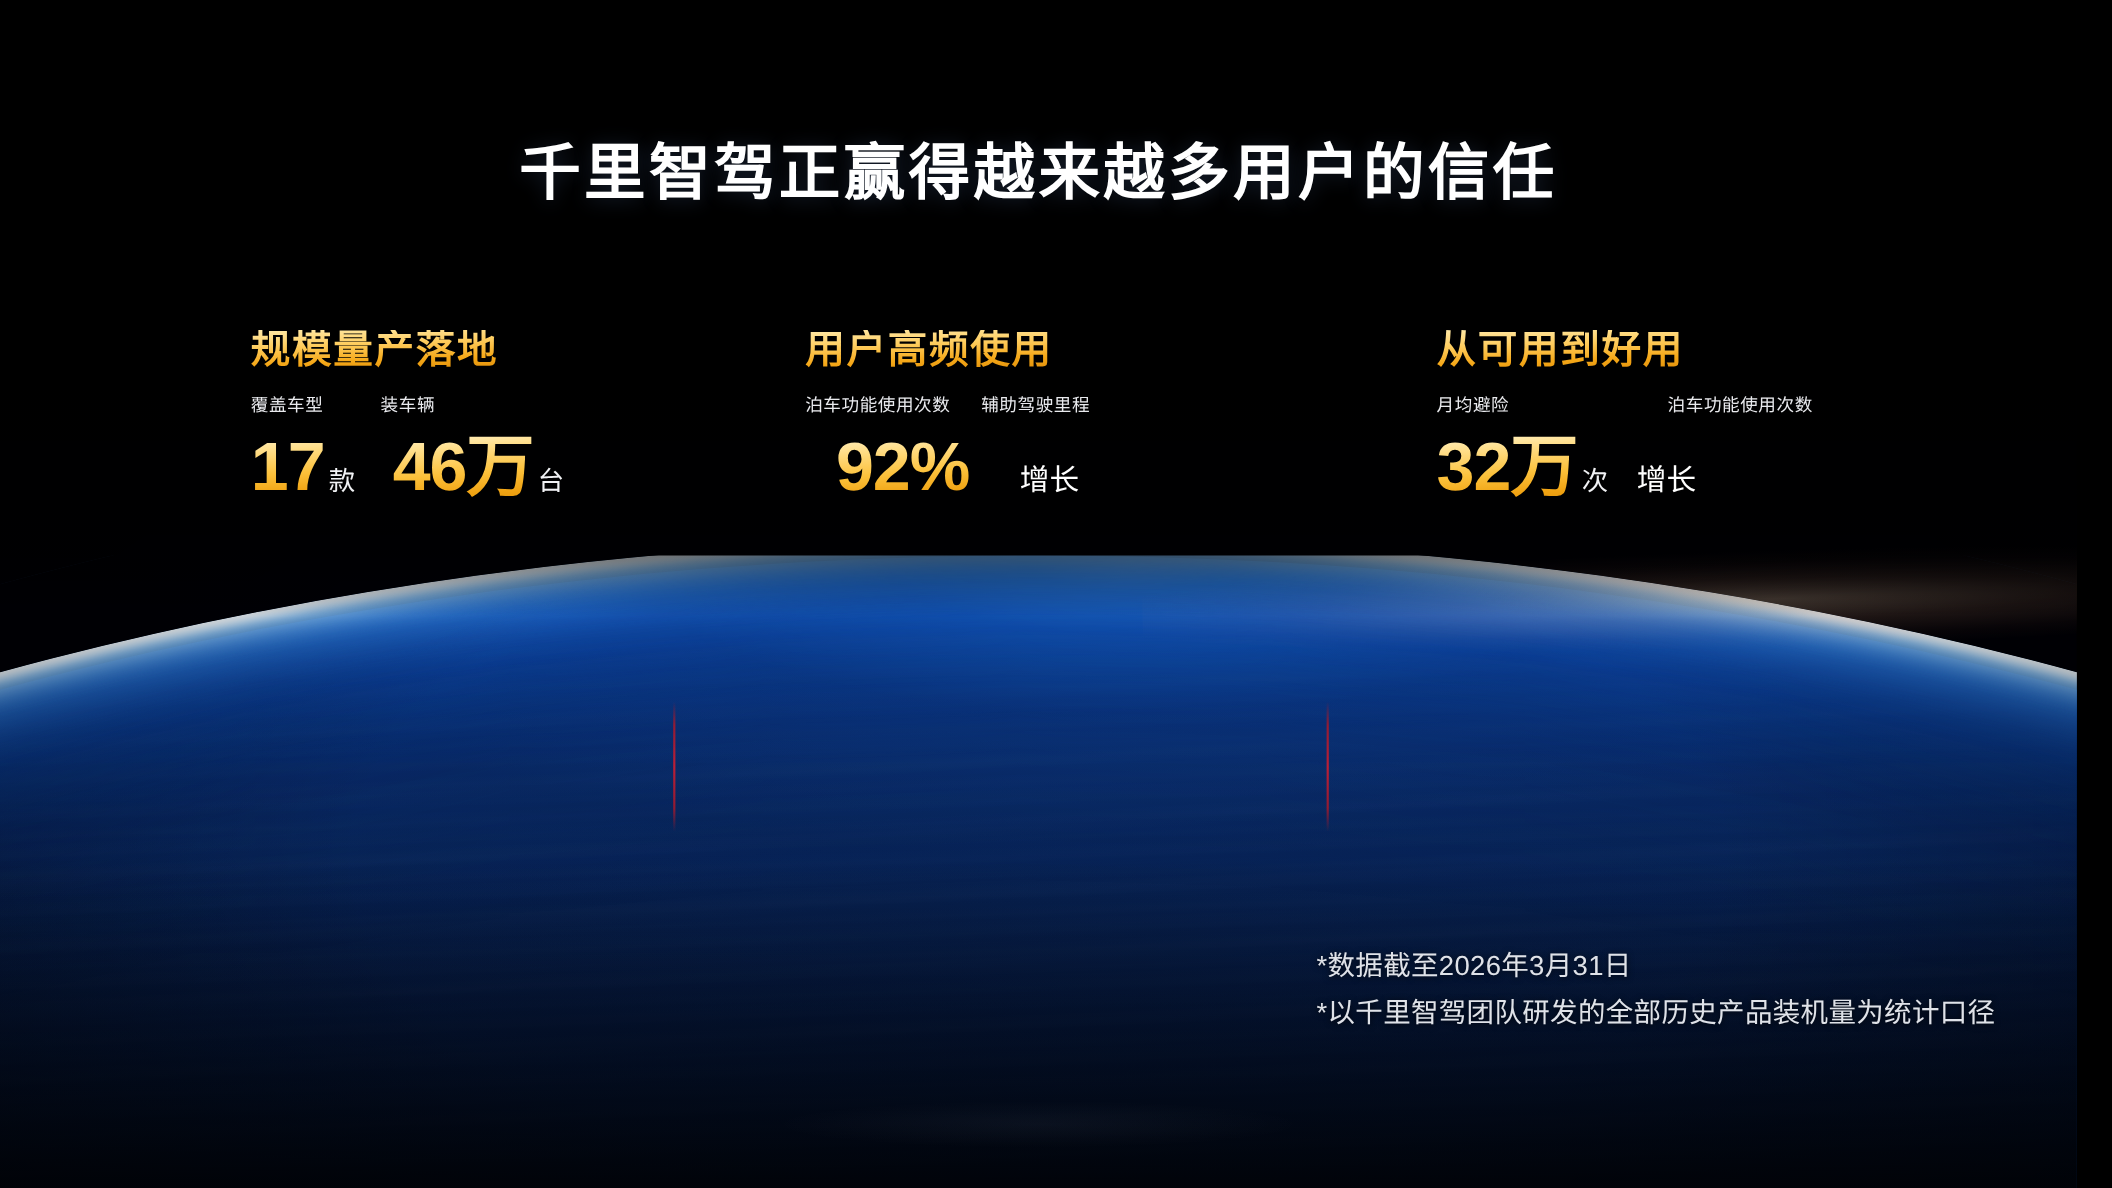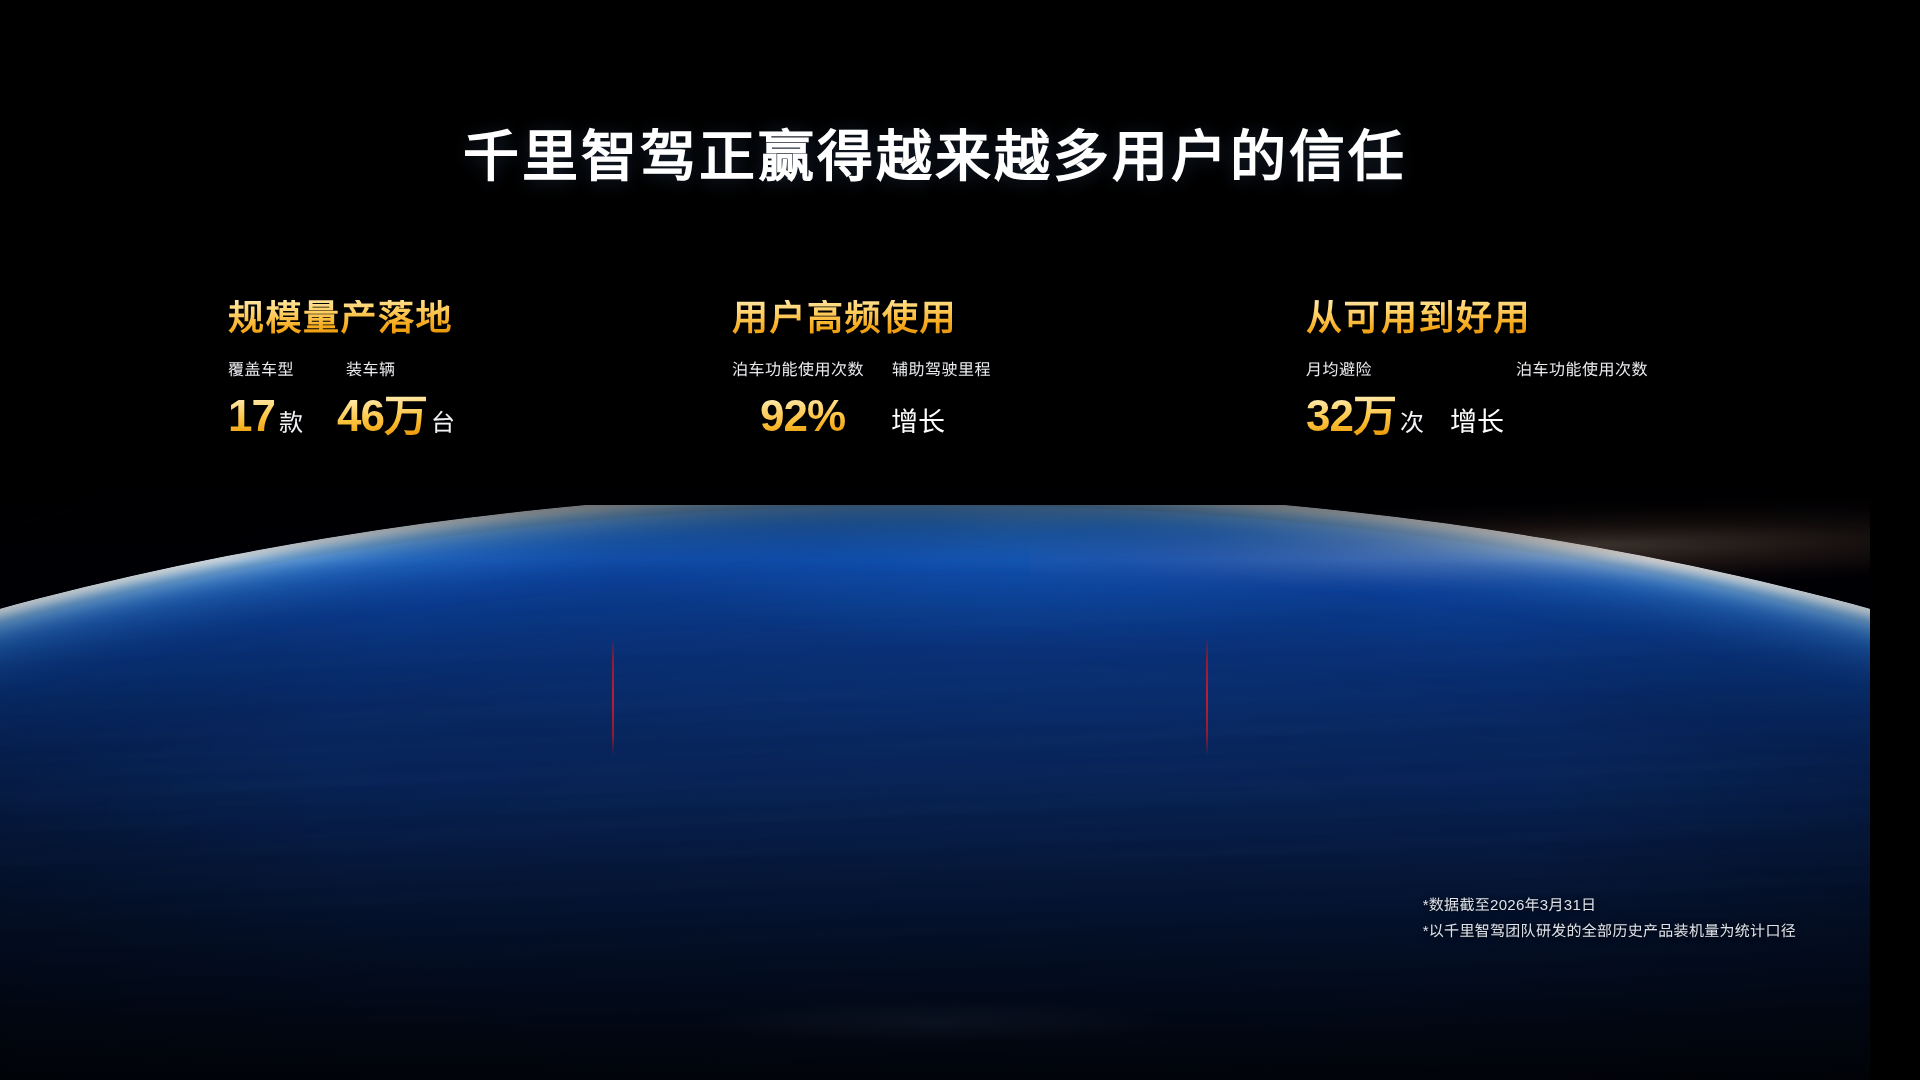--- a/index.html
+++ b/index.html
@@ -14,20 +14,21 @@
     overflow: hidden;
     font-family: "Liberation Sans", "DejaVu Sans", sans-serif;
   }
 
   #slide {
     position: relative;
     width: 1870px;
     height: 1080px;
     background: #000000;
     overflow: hidden;
+    padding-left: 18px;
   }
 
   
   .space-layer {
     position: absolute;
     inset: 0;
     background: #000005;
   }
 
   
@@ -256,21 +257,21 @@
   }
 
   .metric-values {
     display: flex;
     align-items: baseline;
     line-height: 1;
     white-space: nowrap;
   }
 
   .gold-num {
-    font-size: 44px;
+    font-size: 62px;
     font-weight: 700;
     letter-spacing: -1px;
     background: linear-gradient(176deg, #fff4cf 0%, #ffdd86 26%, #fcc13b 58%, #f0a313 84%, #e2940a 100%);
     -webkit-background-clip: text;
             background-clip: text;
     color: transparent;
     -webkit-text-fill-color: transparent;
   }
   .gold-num.big {
     font-size: 68px;
@@ -307,21 +308,21 @@
   }
   .divider.d0 { left: 612px; }
   .divider.d1 { left: 1206px; }
 
   .footnotes {
     position: absolute;
     right: 74px;
     bottom: 136px;
     text-align: left;
     color: #dfe2e8;
-    font-size: 15px;
+    font-size: 25px;
     line-height: 1.75;
     letter-spacing: .3px;
     z-index: 6;
     text-shadow: 0 1px 6px rgba(0,0,0,.8);
   }
   .footnote-line { white-space: nowrap; }
 </style>
 </head>
 <body>
 

